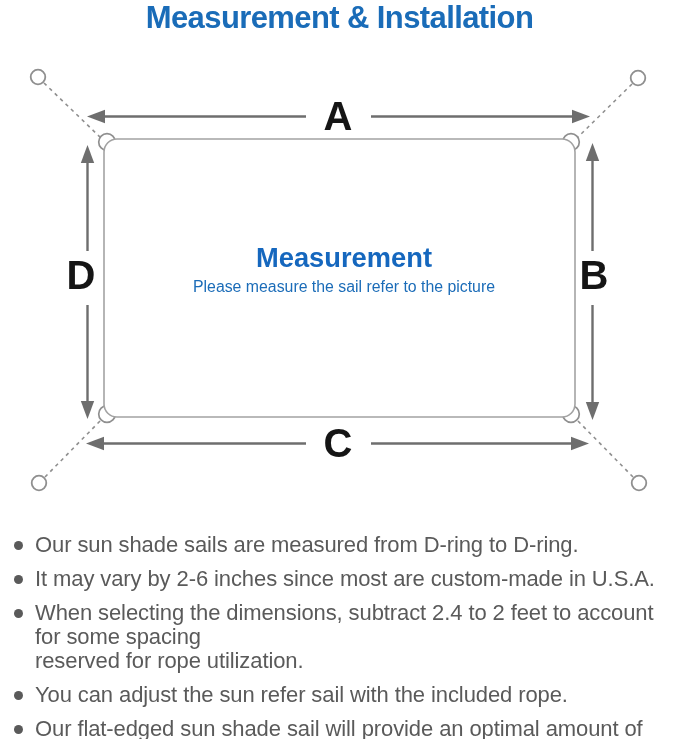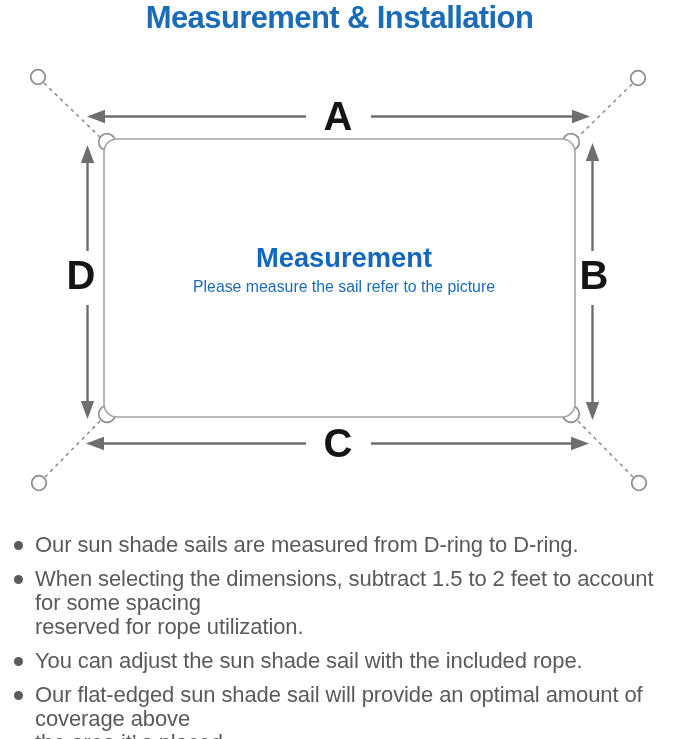--- a/index.html
+++ b/index.html
@@ -133,26 +133,30 @@
     <text x="344" y="292" text-anchor="middle" font-family="Liberation Sans, sans-serif" font-size="16" fill="#1b6cb8" textLength="302" lengthAdjust="spacingAndGlyphs">Please measure the sail refer to the picture</text>
   </svg>
 
   <ul class="notes-list">
     <li>
       <span class="dot"></span>
       <span class="note-text">Our sun shade sails are measured from D-ring to D-ring.</span>
     </li>
     <li>
       <span class="dot"></span>
-      <span class="note-text">When selecting the dimensions, subtract 1.5 to 2 feet to account for some spacing
+      <span class="note-text">It may vary by 2-6 inches since most are custom-made in U.S.A.</span>
+    </li>
+    <li>
+      <span class="dot"></span>
+      <span class="note-text">When selecting the dimensions, subtract 2.4 to 2 feet to account for some spacing
 reserved for rope utilization.</span>
     </li>
     <li>
       <span class="dot"></span>
-      <span class="note-text">You can adjust the sun shade sail with the included rope.</span>
+      <span class="note-text">You can adjust the sun refer sail with the included rope.</span>
     </li>
     <li>
       <span class="dot"></span>
       <span class="note-text">Our flat-edged sun shade sail will provide an optimal amount of coverage above
 the area it’ s placed.</span>
     </li>
   </ul>
 
 </div>
 

